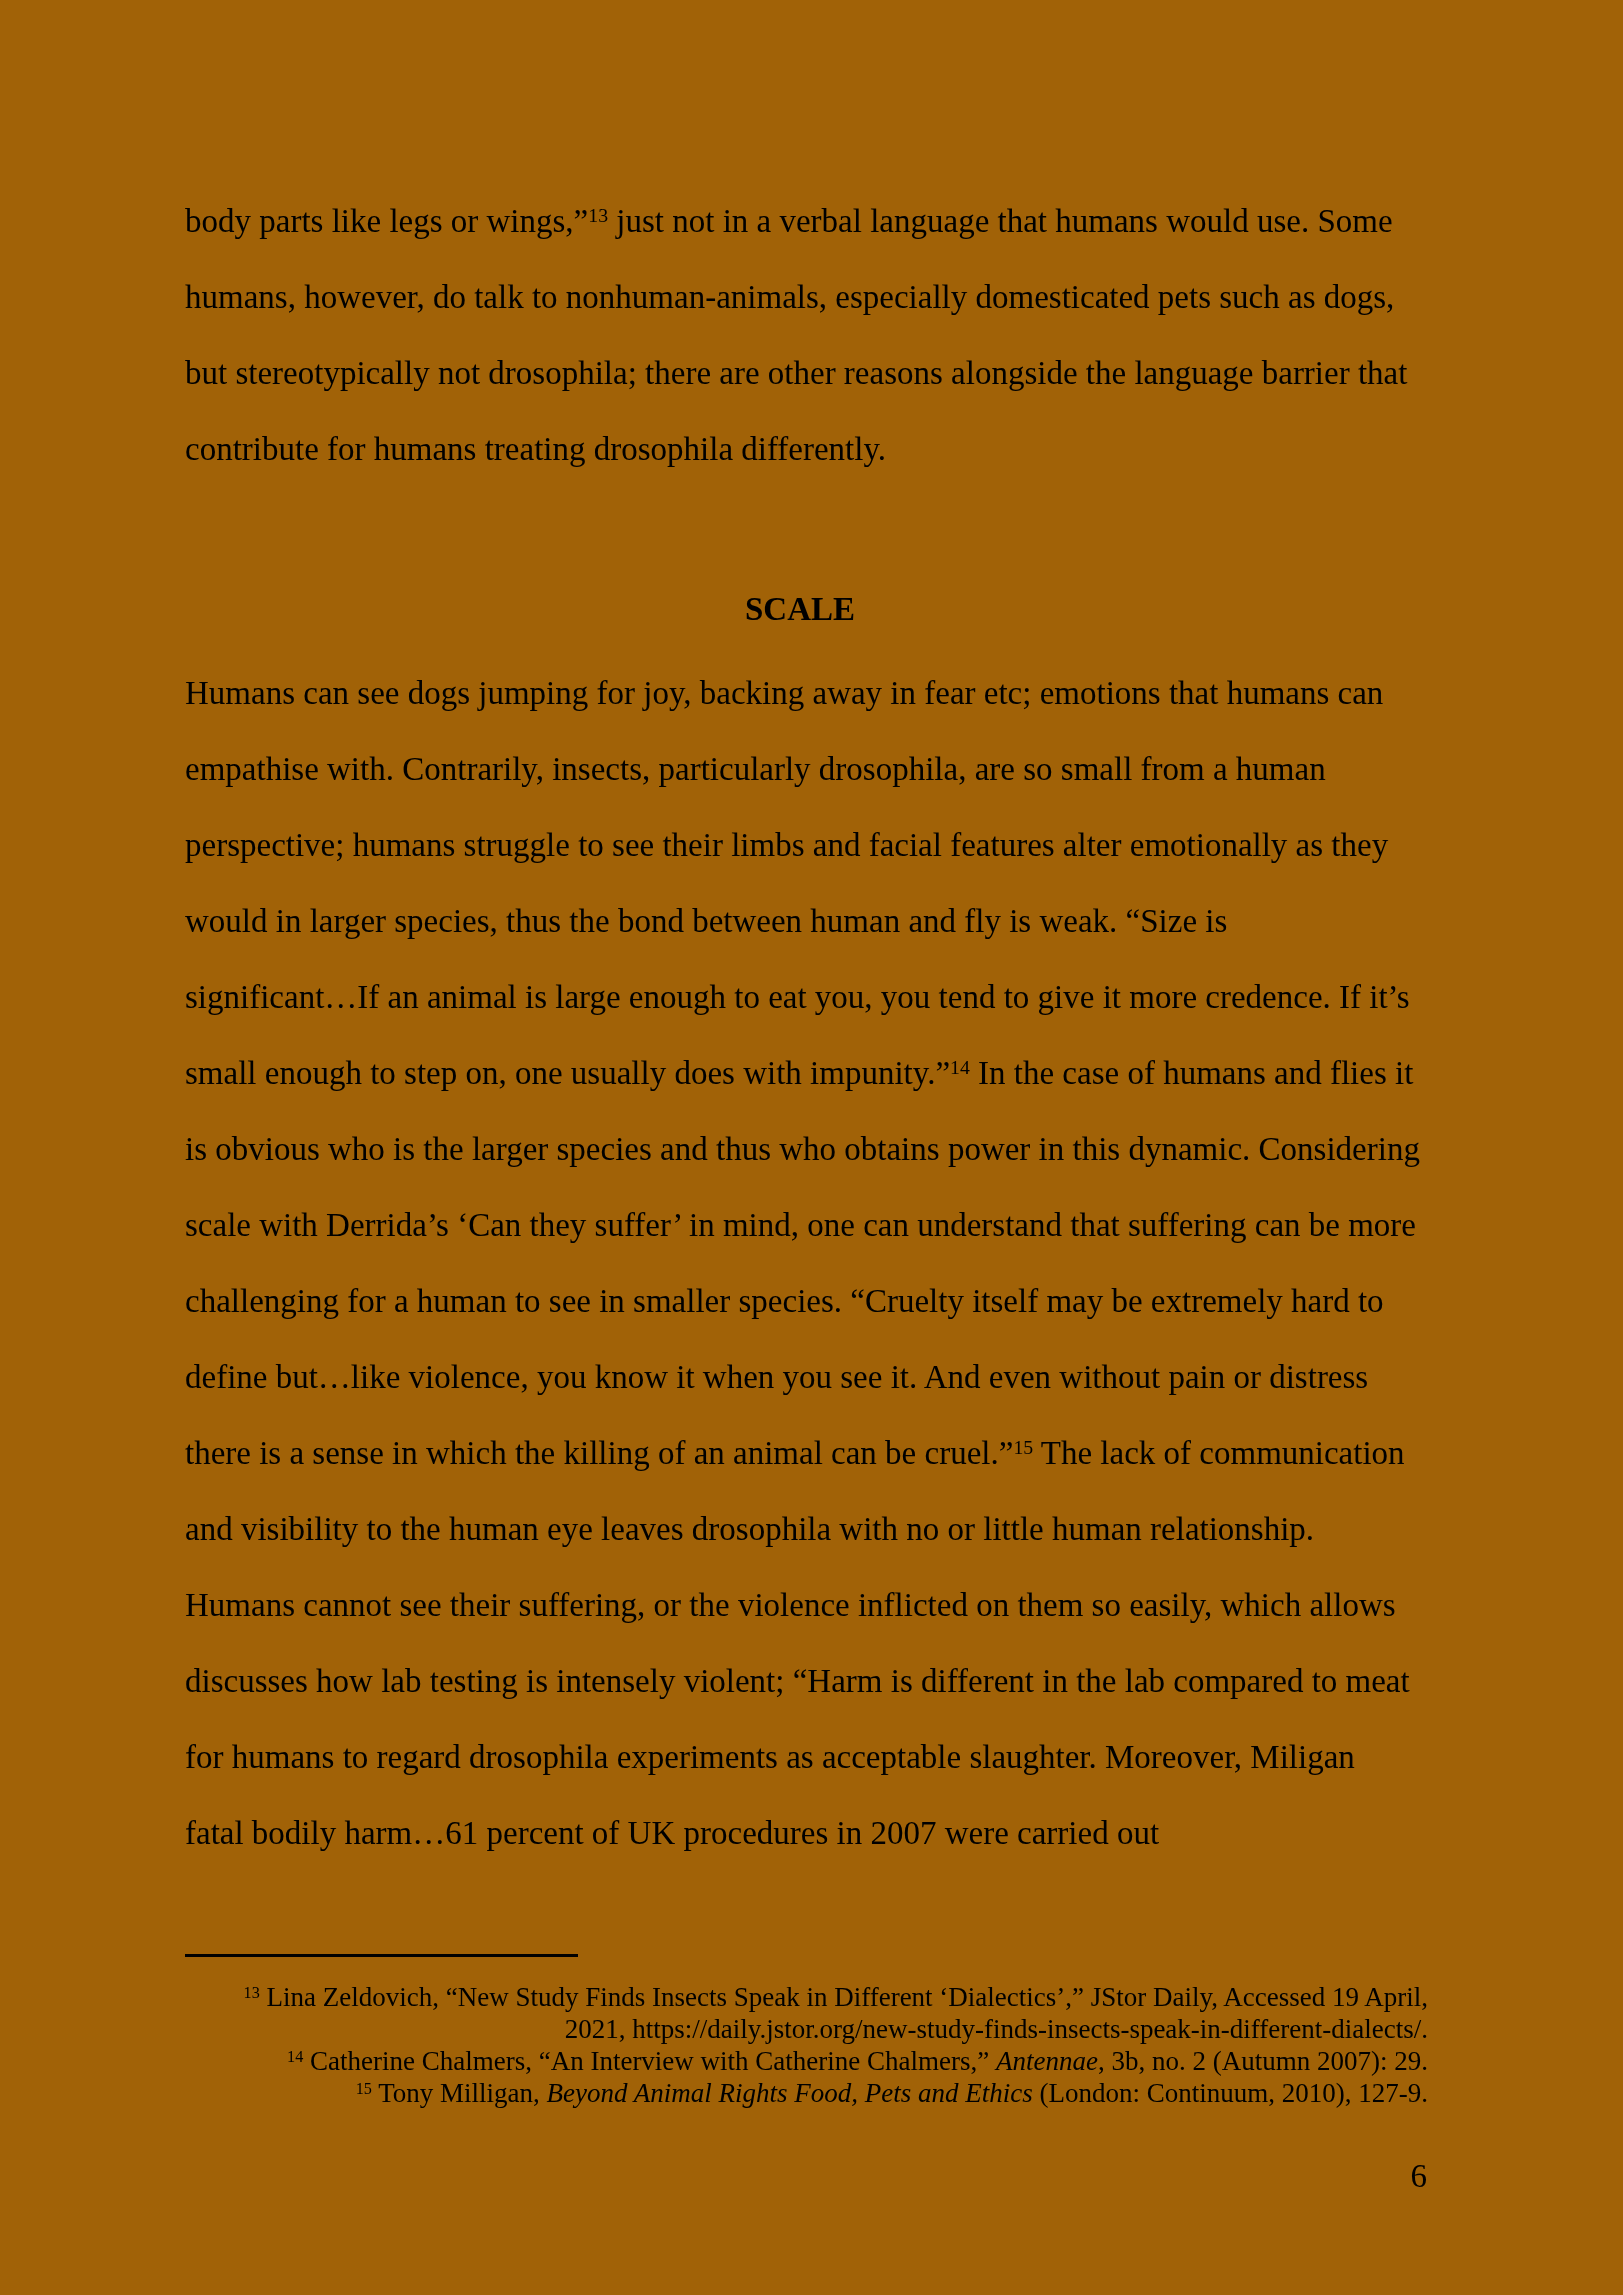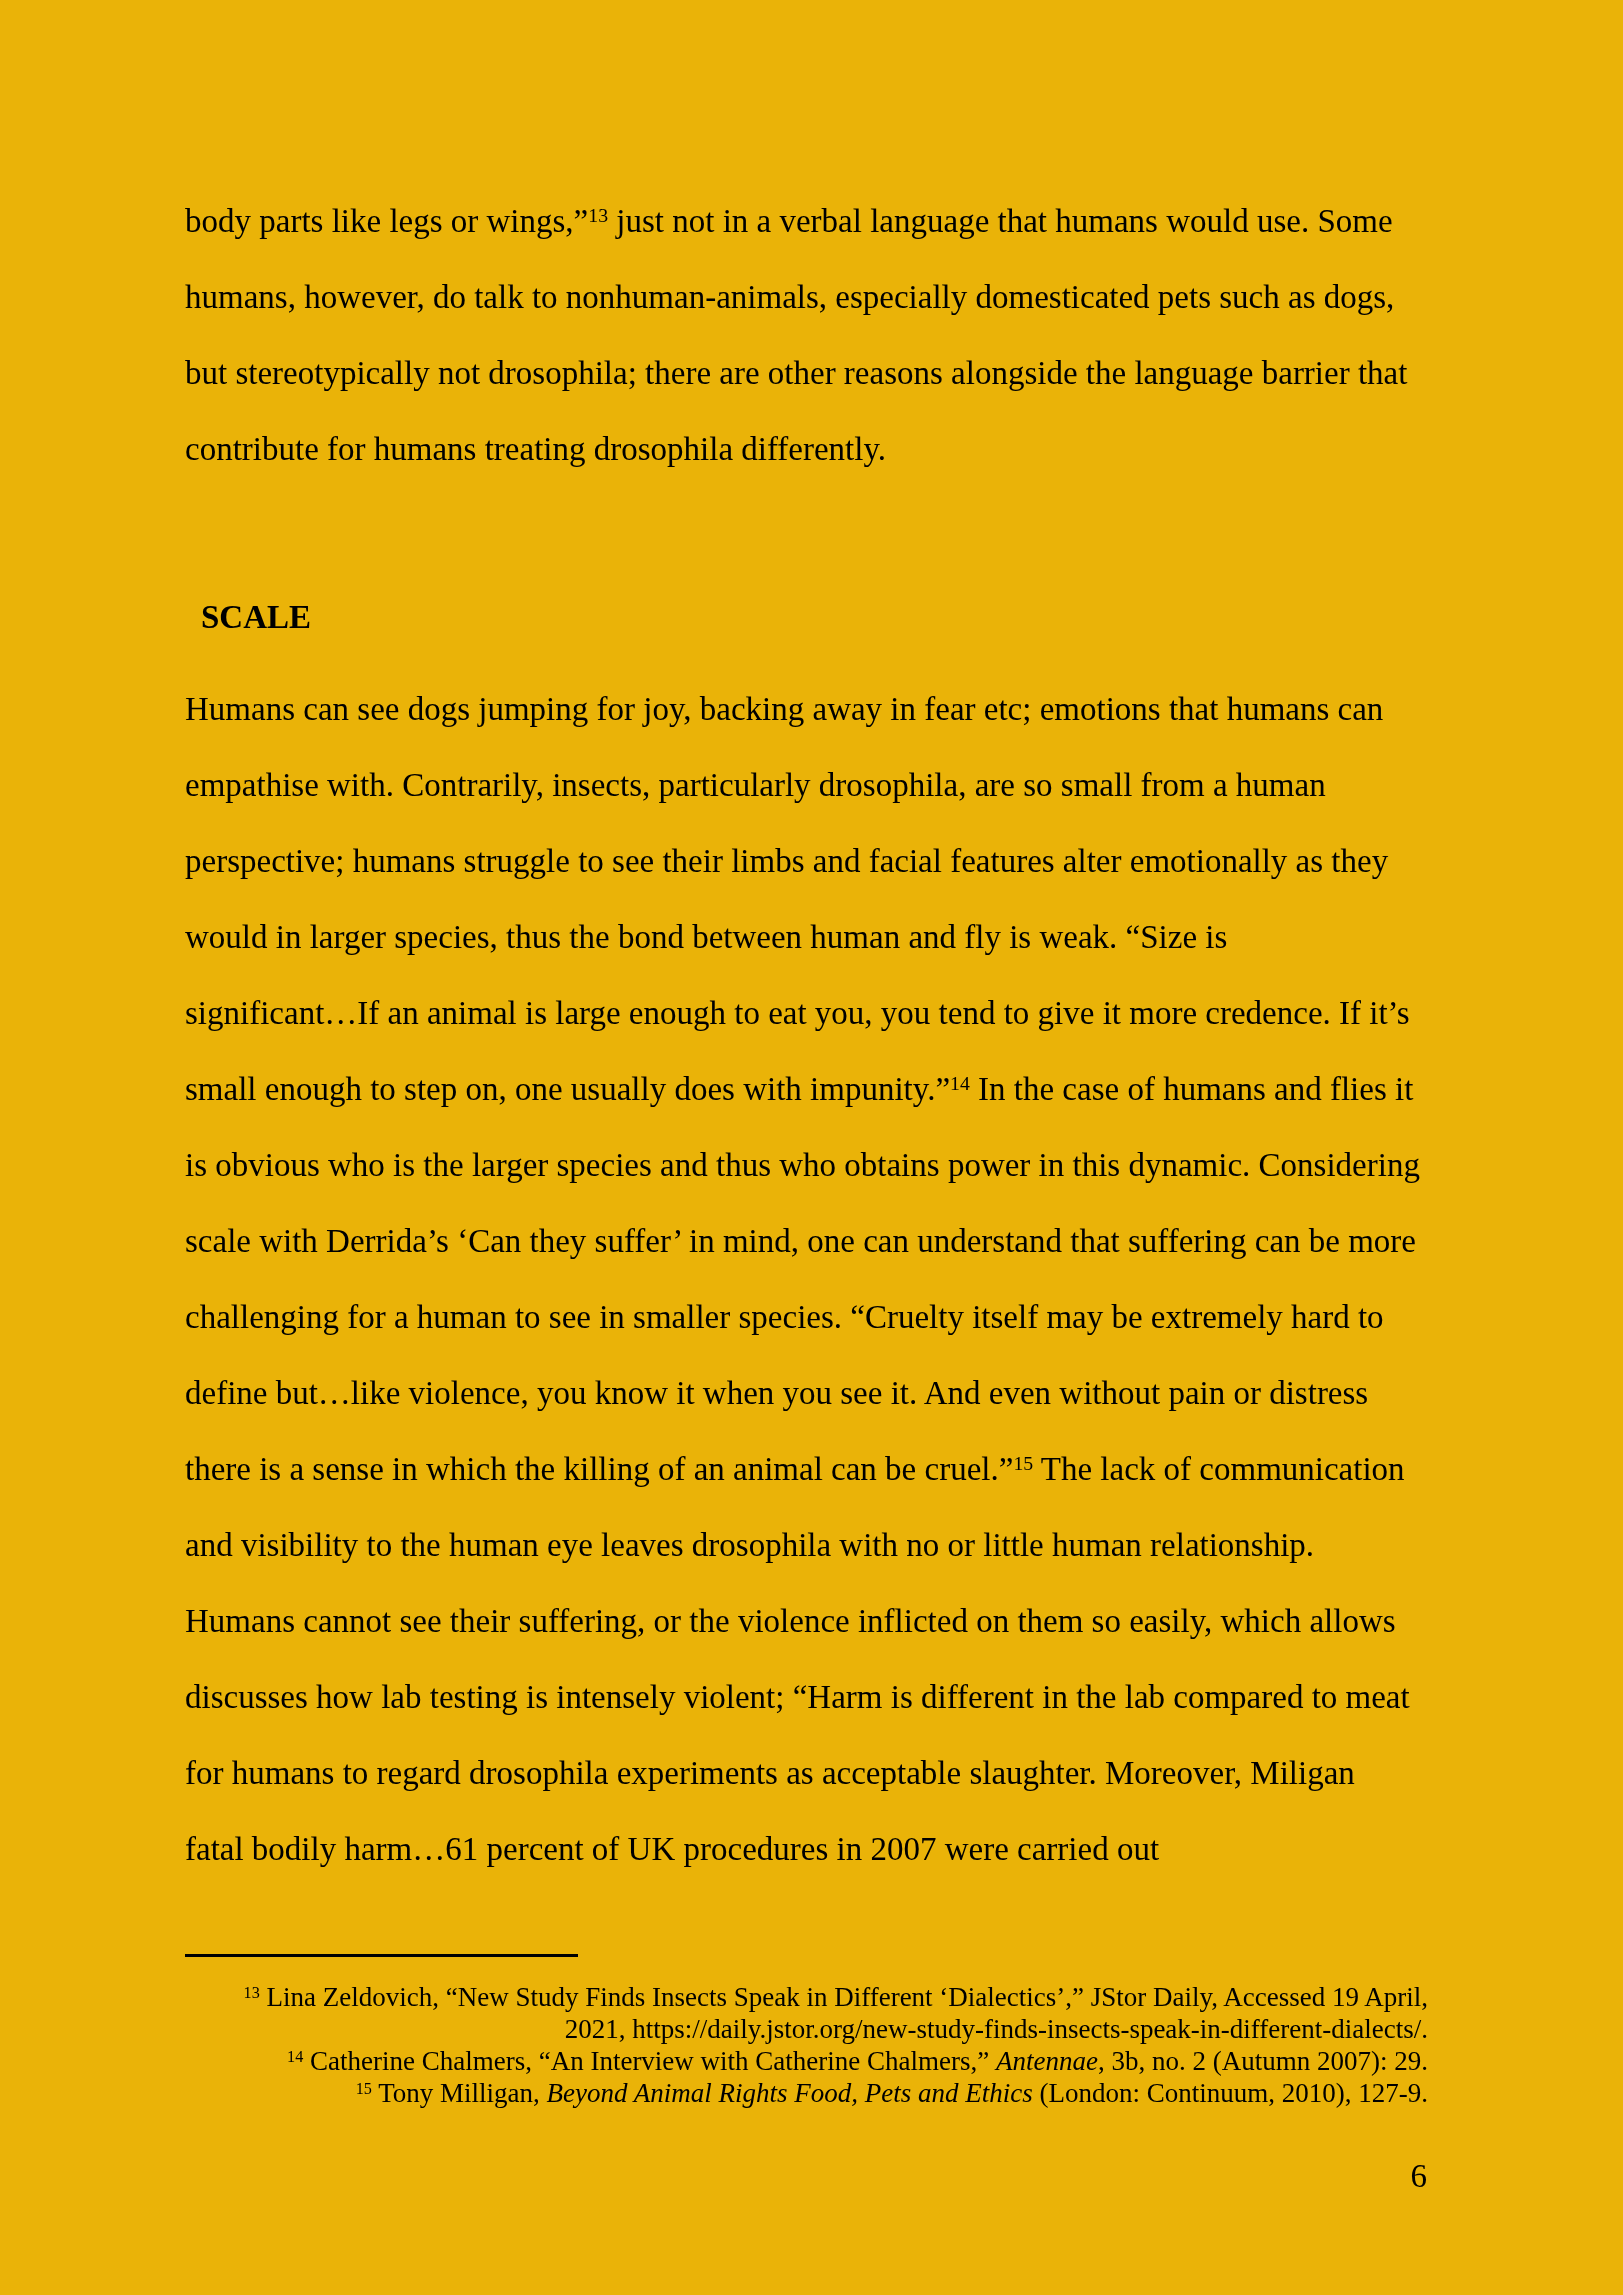--- a/index.html
+++ b/index.html
@@ -4,21 +4,21 @@
 <style>
   html, body {
     margin: 0;
     padding: 0;
     background: #ffffff;
   }
   .page {
     position: relative;
     width: 1623px;
     height: 2295px;
-    background: #eab308;
+    background: #a16207;
     color: #000000;
     font-family: "Liberation Serif", "DejaVu Serif", serif;
     overflow: hidden;
   }
   .body-text {
     position: absolute;
     left: 185px;
     top: 183px;
     width: 1230px;
     font-size: 33px;
@@ -26,21 +26,22 @@
     text-align: left;
   }
   .para { margin: 0; }
   .line { white-space: nowrap; }
   .fn-line { white-space: nowrap; text-align: right; }
   .spacer-line { height: 76px; }
   .heading {
     font-size: 33px;
     font-weight: bold;
     line-height: 76px;
-    margin: 16px;
+    margin: 8px;
+    text-align: center;
   }
   sup {
     font-size: 0.6em;
     line-height: 0;
     position: relative;
     top: -0.5em;
     vertical-align: baseline;
   }
   em { font-style: italic; }
   .footnote-sep {

